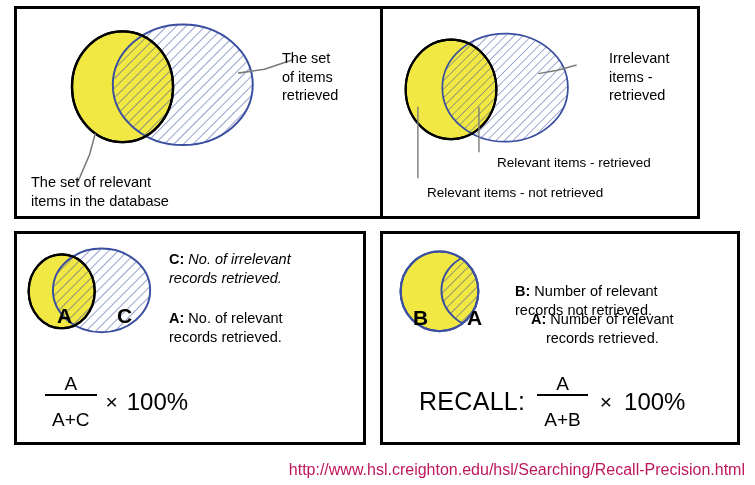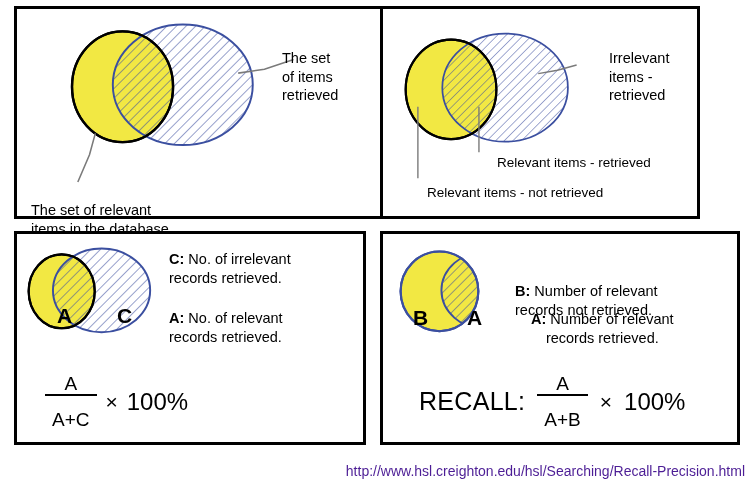--- a/index.html
+++ b/index.html
@@ -76,22 +76,22 @@
     font-size: 21px;
     font-weight: bold;
     color: #000;
   }
 
   
   #footer {
     position: absolute;
     right: 10px;
     bottom: 6px;
-    font-size: 14px;
-    color: #4c1d95;
+    font-size: 16px;
+    color: #be185d;
     font-family: "Liberation Sans", sans-serif;
   }
 </style>
 </head>
 <body>
 
 <div id="page">
 
   <div class="panel" id="panel-tl">
     <svg class="svgwrap" viewBox="0 0 352 213">
@@ -117,21 +117,21 @@
 
       <path d="M 262 52 L 232 62 L 205 66" fill="none" stroke="#7A7A7A" stroke-width="1.6"></path>
 
       <path d="M 40 178 L 52 150 L 58 128" fill="none" stroke="#7A7A7A" stroke-width="1.6"></path>
     </svg>
 
     <div class="txt" style="left:265px; top:40px;">The set
 of items
 retrieved</div>
 
-    <div class="txt" style="left:14px; top:164px;margin-top:28px;">The set of relevant
+    <div class="txt" style="left:14px; top:164px;">The set of relevant
 items in the database</div>
   </div>
 
   <div class="panel" id="panel-tr">
     <svg class="svgwrap" viewBox="0 0 360 213">
       <defs>
         <pattern id="hatch2" width="7" height="7" patternTransform="rotate(45)" patternUnits="userSpaceOnUse">
           <line x1="0" y1="0" x2="0" y2="7" stroke="#3B4FA0" stroke-width="1.1"></line>
         </pattern>
         <clipPath id="clipLeftEll2">
@@ -185,21 +185,21 @@
         <ellipse cx="85" cy="58" rx="50" ry="43" fill="none" stroke="#3B4FA0" stroke-width="2"></ellipse>
       </g>
       <ellipse cx="44" cy="59" rx="34" ry="38" fill="none" stroke="#000000" stroke-width="2.2"></ellipse>
     </svg>
 
     <div class="setlabel" style="left:40px; top:70px;">A</div>
     <div class="setlabel" style="left:100px; top:70px;">C</div>
 
     <div class="legend" style="left:152px; top:16px;">
       <span style="display:inline-block;"><b>C:</b></span>
-      <span style="white-space:pre-line;">No. of irrelevant
+      <span style="white-space:pre-line;font-style:italic;">No. of irrelevant
 records retrieved.</span>
     </div>
 
     <div class="legend" style="left:152px; top:75px;">
       <span style="display:inline-block;"><b>A:</b></span>
       <span style="white-space:pre-line;">No. of relevant
 records retrieved.</span>
     </div>
 
     <div class="formula-row" style="left:28px; top:140px;">

